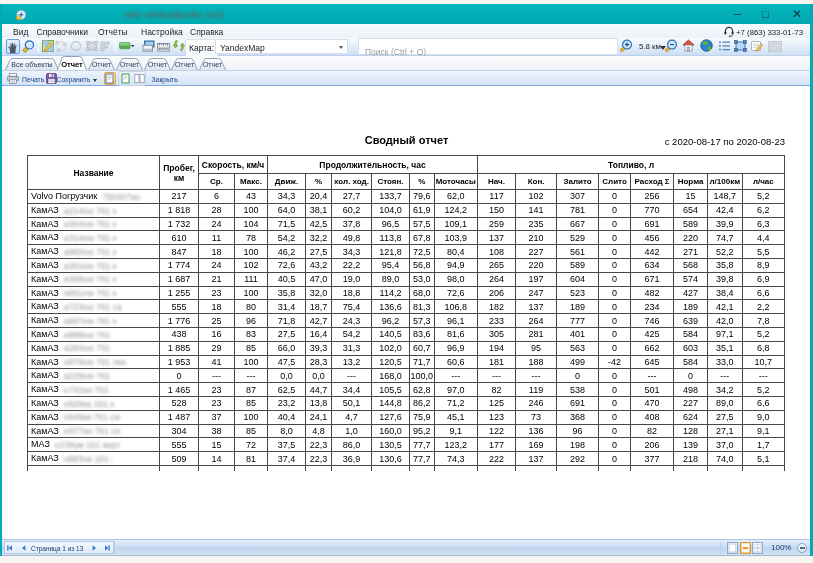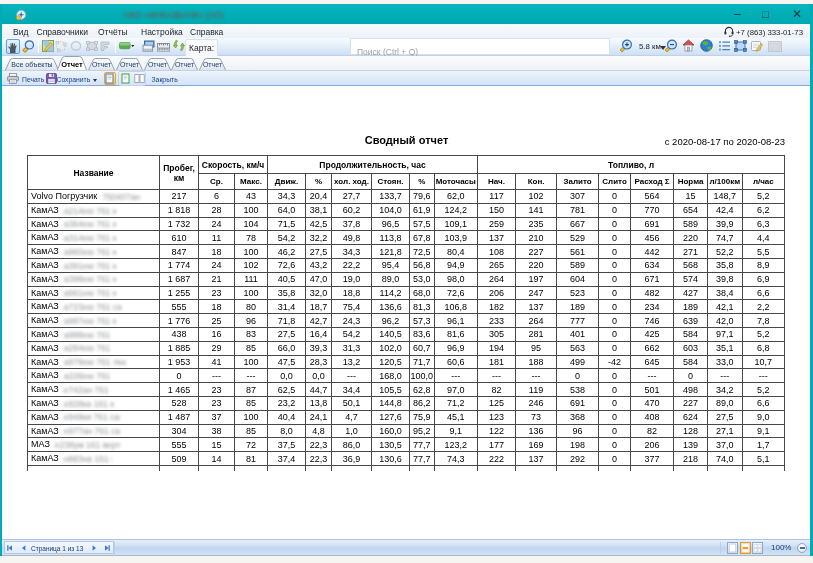--- a/index.html
+++ b/index.html
@@ -11,21 +11,21 @@
 #menubar{position:absolute;left:2px;top:24px;width:809px;height:14px;background:linear-gradient(#f8fafd,#edf2f9)}
 #menubar span.mi{position:absolute;top:3px;font-size:8.5px;color:#1d1f22}
 #menubar .phone{position:absolute;top:4px;left:734px;font-size:7.8px;color:#1a1c1f}
 #menubar .hs{position:absolute;left:722px;top:2px}
 #toolbar{position:absolute;left:2px;top:38px;width:809px;height:18px;background:linear-gradient(#f8fbfe,#e0ecf9 55%,#cfdff3);border-bottom:1px solid #bdd1ea}
 .ti{position:absolute;top:2px}
 .sep{position:absolute;top:2px;width:1px;height:13px;background:#c2cedd;border-right:1px solid #fff}
 #maplabel{position:absolute;left:183px;top:1px;height:27px;padding:2.5px 3px 0 3px;font-size:8.5px;color:#1d1f22;background:linear-gradient(#fdfdfe,#eef3f9);border:1px solid #d8e2ee;border-radius:2px}
 #mapcombo{position:absolute;left:213px;top:1px;width:133px;height:15px;background:#fff;border:1px solid #d4dce8;font-size:8.5px;color:#1d1f22;padding:2.5px 0 0 4px}
 #mapcombo .arr{position:absolute;right:4px;top:6px;width:0;height:0;border-left:2.5px solid transparent;border-right:2.5px solid transparent;border-top:3.5px solid #555}
-#searchbox{position:absolute;left:348px;top:0px;width:260px;height:17px;background:#fff;border:1px solid #d8dfe8;font-size:8.5px;color:#9aa0a8;padding:8px 0 0 6px}
+#searchbox{position:absolute;left:356px;top:0px;width:260px;height:17px;background:#fff;border:1px solid #d8dfe8;font-size:8.5px;color:#9aa0a8;padding:8px 0 0 6px}
 #kmlabel{position:absolute;left:637px;top:4px;font-size:7.8px;color:#1d1f22}
 .kmarr{position:absolute;left:657.5px;top:8px;width:0;height:0;border-left:3px solid transparent;border-right:3px solid transparent;border-top:4px solid #333}
 #tabstrip{position:absolute;left:2px;top:56px;width:809px;height:14px;background:linear-gradient(#fbfcfd,#eef1f6)}
 .tabsvg{position:absolute}
 #subbar{position:absolute;left:2px;top:70px;width:809px;height:16px;background:linear-gradient(#eef4fd,#d3e3f6);border-bottom:1px solid #84a9da;border-top:1px solid #c2d2e4}
 #subbar .lbl{position:absolute;top:5px;font-size:6.8px;color:#1e3f7f}
 .pbtn{position:absolute;top:1px;width:12px;height:13px;border:1px solid #c8d4e4;border-radius:2px;background:linear-gradient(#fff,#e8eef6);text-align:center;padding-top:0px}
 .pbtn.on{background:linear-gradient(#ffe8b0,#fcbe54);border-color:#e2a23c}
 .pgroup{position:absolute;left:116px;top:0;width:28px;height:15px;border:1px solid #c8d4e4;border-radius:2px}
 #content{position:absolute;left:3px;top:86px;width:807px;height:453px;background:#fff}
@@ -162,20 +162,21 @@
         <path d="M2.5 8.8 v1.2 M5 8.8 v1.2 M7.5 8.8 v1.2 M10 8.8 v1.2" stroke="#6c737c" stroke-width=".7"></path>
       </svg>
     </span>
   <span class="ti" style="left:171px;top:1px">
       <svg width="12" height="13" viewBox="0 0 12 13">
         <path d="M3.2 1.2 Q1 3.4 1.6 6.6 L.4 6.2 L2.6 9 L4.4 6 L3.2 6.4 Q2.8 3.8 4.6 2 Z" fill="#9ccc3c" stroke="#5c8a1a" stroke-width=".6"></path>
         <path d="M8.8 11.8 Q11 9.6 10.4 6.4 L11.6 6.8 L9.4 4 L7.6 7 L8.8 6.6 Q9.2 9.2 7.4 11 Z" fill="#9ccc3c" stroke="#5c8a1a" stroke-width=".6"></path>
       </svg>
     </span>
   <span id="maplabel">Карта:</span>
+  <span id="mapcombo">YandexMap<span class="arr"></span></span>
   <span id="searchbox">Поиск (Ctrl + Q)</span>
   <span class="ti" style="left:617px;top:1px">
       <svg width="14" height="14" viewBox="0 0 14 14">
         <circle cx="8" cy="5.6" r="4.4" fill="#cfe6fa" stroke="#2b6fb5" stroke-width="1.2"></circle>
         <path d="M8 3.6 v4 M6 5.6 h4" stroke="#1d4e8c" stroke-width="1.1"></path>
         <rect x="1.4" y="9.2" width="4" height="3" rx="1" transform="rotate(-45 3.4 10.7)" fill="#e8b93c" stroke="#9a7a1a" stroke-width=".7"></rect>
       </svg>
     </span>
   <span id="kmlabel">5.8 км</span>
   <span class="kmarr"></span>
@@ -397,21 +398,21 @@
         <td>34,3</td>
         <td>20,4</td>
         <td>27,7</td>
         <td>133,7</td>
         <td>79,6</td>
         <td>62,0</td>
         <td>117</td>
         <td>102</td>
         <td>307</td>
         <td>0</td>
-        <td>564</td>
+        <td>256</td>
         <td>15</td>
         <td>148,7</td>
         <td>5,2</td>
       </tr>
 <tr>
         <td class="nm">КамАЗ<span class="blur" style="width:52px">а214ею 761 юг</span></td>
         <td>1 818</td>
         <td>28</td>
         <td>100</td>
         <td>64,0</td>

